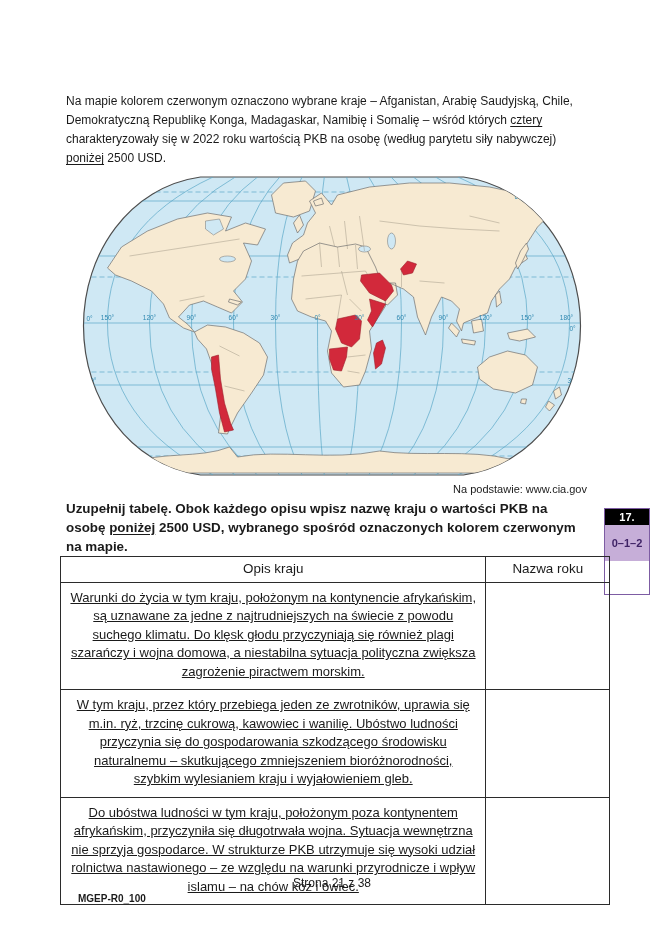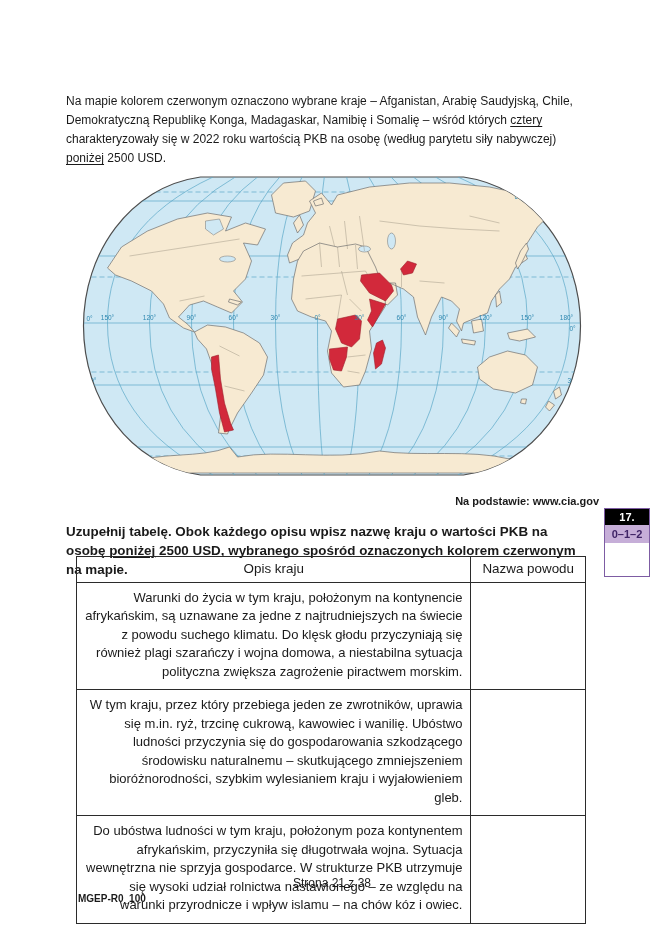--- a/index.html
+++ b/index.html
@@ -4,33 +4,33 @@
 <style>
   html,body{margin:0;padding:0;background:#ffffff;}
   .page{position:relative;width:664px;height:938px;background:#fff;
         font-family:"Liberation Sans","DejaVu Sans",sans-serif;color:#1a1a1a;overflow:hidden;}
   .task-header{position:absolute;left:66px;top:75px;width:515px;background:#d9c5e8;
         font-weight:bold;font-size:13.5px;padding:2px 3px 2px 6px;}
   .intro{position:absolute;left:66px;top:92px;width:524px;font-size:12px;line-height:19px;margin:0;}
   .u{text-decoration:underline;text-underline-offset:2px;}
   .map-wrap{position:absolute;left:79px;top:171px;width:506px;height:310px;}
   .map-wrap svg{display:block;}
-  .map-caption{position:absolute;left:66px;top:483px;width:521px;text-align:right;font-size:11px;margin:12px;font-weight:bold;}
-  .instruction{position:absolute;left:66px;top:522px;width:524px;font-size:13.4px;line-height:19px;
+  .map-caption{position:absolute;left:66px;top:483px;width:521px;text-align:right;font-size:11px;margin:0;}
+  .instruction{position:absolute;left:66px;top:499px;width:524px;font-size:13.4px;line-height:19px;
         font-weight:bold;margin:0;}
   .marker{position:absolute;left:604px;top:508px;width:46px;border:1px solid #7d5ca3;box-sizing:border-box;
         text-align:center;font-size:11px;font-weight:bold;}
   .marker .num{background:#000000;color:#ffffff;padding:2px 0;}
-  .marker .scale{background:#c6aed8;color:#3f2366;padding:3px 0;}
+  .marker .scale{background:#c6aed8;color:#3f2366;padding:12px 0;}
   .marker .box{background:#ffffff;height:33px;}
-  table.qtable{position:absolute;left:76px;top:556px;width:510px;border-collapse:collapse;
+  table.qtable{position:absolute;left:60px;top:556px;width:550px;border-collapse:collapse;
         font-size:13px;line-height:18.5px;table-layout:fixed;}
   .qtable th,.qtable td{border:1.4px solid #2b2b2b;font-weight:normal;}
   .qtable th{padding:3px 4px;text-align:center;font-size:13.4px;}
-  .qtable td.desc{padding:6px 8px 8px 8px;vertical-align:top;text-align:right;}
+  .qtable td.desc{padding:6px 8px 8px 8px;vertical-align:top;text-align:center;text-decoration:underline;}
   .qtable td.answer{vertical-align:top;}
   .col-desc{width:77.5%;}
   .col-answer{width:22.5%;}
   .footer-page{position:absolute;left:0;top:876px;width:664px;text-align:center;font-size:12px;margin:0;}
   .footer-code{position:absolute;left:78px;top:893px;font-size:10px;font-weight:bold;margin:0;}
   
   .graticule{stroke:#5aa7c7;stroke-width:0.7;fill:none;}
   .graticule.dashed{stroke-dasharray:5,3;}
   .land{fill:#f7ead2;stroke:#707070;stroke-width:0.7;stroke-linejoin:round;}
   .water{fill:#cfe8f4;stroke:#707070;stroke-width:0.5;}
@@ -154,21 +154,21 @@
   </div>
 
   <table class="qtable">
     <colgroup>
         <col class="col-desc">
         <col class="col-answer">
       </colgroup>
     <thead>
       <tr>
         <th>Opis kraju</th>
-        <th>Nazwa powodu</th>
+        <th>Nazwa roku</th>
       </tr>
     </thead>
     <tbody>
       <tr>
         <td class="desc">Warunki do życia w tym kraju, położonym na kontynencie afrykańskim, są uznawane za jedne z najtrudniejszych na świecie z powodu suchego klimatu. Do klęsk głodu przyczyniają się również plagi szarańczy i wojna domowa, a niestabilna sytuacja polityczna zwiększa zagrożenie piractwem morskim.</td>
         <td class="answer"></td>
       </tr>
       <tr>
         <td class="desc">W tym kraju, przez który przebiega jeden ze zwrotników, uprawia się m.in. ryż, trzcinę cukrową, kawowiec i wanilię. Ubóstwo ludności przyczynia się do gospodarowania szkodzącego środowisku naturalnemu – skutkującego zmniejszeniem bioróżnorodności, szybkim wylesianiem kraju i wyjałowieniem gleb.</td>
         <td class="answer"></td>

